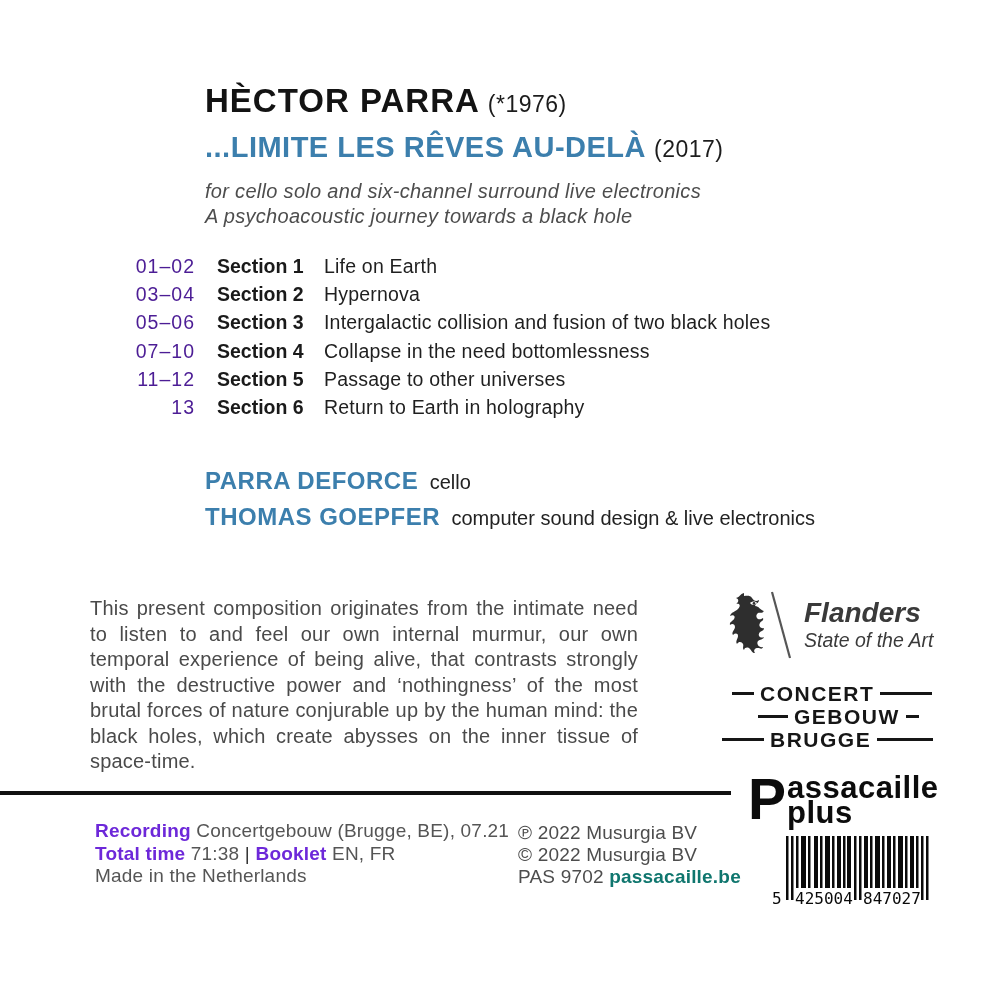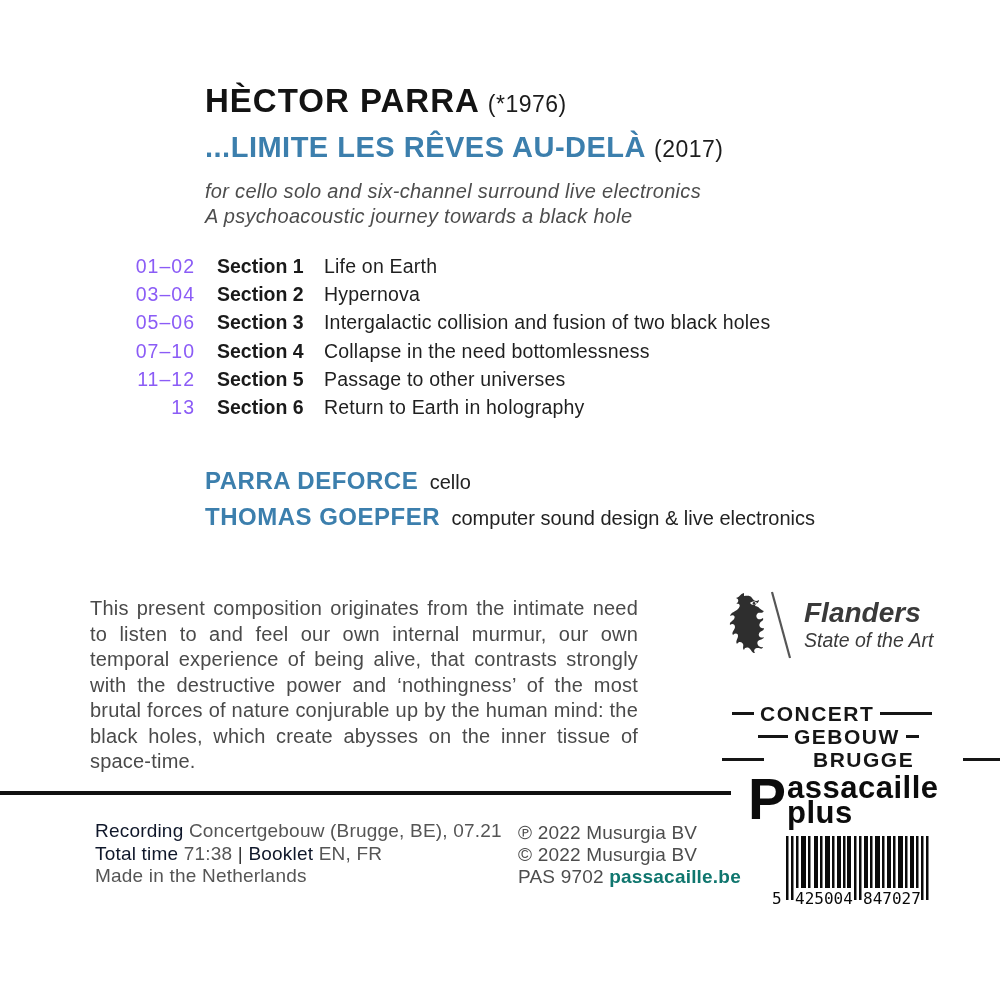--- a/index.html
+++ b/index.html
@@ -13,21 +13,21 @@
   .title-block { position:absolute; left:205px; top:82px; }
   .composer-line { font-size:33px; font-weight:700; letter-spacing:1px; color:#131313; line-height:38px; }
   .composer-dates { font-size:23px; font-weight:400; letter-spacing:0.5px; color:#1c1c1c; margin-left:8px; }
   .work-line { margin-top:7px; font-size:29px; font-weight:700; letter-spacing:0.5px; color:#3c7fad; line-height:34px; }
   .work-year { font-size:23px; font-weight:400; color:#1c1c1c; letter-spacing:0.5px; margin-left:8px; }
   .subtitle { margin-top:13px; font-style:italic; font-size:20px; line-height:25px; color:#4d4d4d; letter-spacing:0.3px; }
 
   
   .tracklist { position:absolute; left:85px; top:252px; font-size:19.5px; }
   .track-row { display:flex; line-height:28.2px; }
-  .track-nums { width:110px; text-align:right; letter-spacing:1px; color:#8b5cf6; }
+  .track-nums { width:110px; text-align:right; letter-spacing:1px; color:#4c1d95; }
   .track-section { width:107px; margin-left:22px; font-weight:700; color:#1a1a1a; }
   .track-title { color:#1f1f1f; letter-spacing:0.2px; }
 
   
   .performers { position:absolute; left:205px; top:464px; }
   .performer-line { line-height:33px; white-space:nowrap; }
   .performer-name { font-size:24px; font-weight:600; letter-spacing:0.5px; color:#3c7fad; }
   .performer-role { font-size:20px; color:#222; margin-left:7px; }
 
   
@@ -42,38 +42,38 @@
   .flanders-mark { width:78px; height:72px; flex:0 0 auto; }
   .flanders-text { margin-left:6px; margin-top:8px; color:#3a3a3a; }
   .flanders-name { font-size:28px; font-weight:700; line-height:30px; }
   .flanders-tagline { font-size:19.5px; font-weight:400; line-height:24px; }
 
   
   .cgb { position:absolute; left:722px; top:682px; width:210px; color:#161616; }
   .cgb-row { display:flex; align-items:center; height:23px; font-size:21px; font-weight:700; letter-spacing:1.5px; }
   .cgb-dash { height:3.5px; background:#161616; flex:0 0 auto; }
   .cgb-row .cgb-word { padding:0 6px; white-space:nowrap; }
-  .cgb-r1 { padding-left:10px;margin-top:20px; }
+  .cgb-r1 { padding-left:10px; }
   .cgb-r2 { padding-left:36px; }
-  .cgb-r3 { padding-left:0;gap:43px; }
+  .cgb-r3 { padding-left:0; }
 
   
   .passacaille { position:absolute; left:748px; top:774px; color:#0c0c0c; display:flex; }
   .pass-initial { font-size:57px; font-weight:700; line-height:50px; }
   .pass-words { display:flex; flex-direction:column; margin-left:1px; }
   .pass-top { font-size:31px; font-weight:700; line-height:28px; letter-spacing:0.5px; }
   .pass-bottom { font-size:31px; font-weight:700; line-height:22px; letter-spacing:0.5px; }
 
   
   .rule { position:absolute; left:0; top:791px; width:731px; height:4px; background:#111; }
 
   
   .footer-left { position:absolute; left:95px; top:820px; font-size:19px; line-height:22.5px; color:#555; letter-spacing:0.2px; }
   .footer-mid  { position:absolute; left:518px; top:822px; font-size:19px; line-height:22px; color:#4d4d4d; letter-spacing:0.2px; }
-  .b-label { font-weight:400; color:#0f172a;margin-top:32px; }
+  .b-label { font-weight:700; color:#6d28d9;margin-top:32px; }
   .pipe { color:#333; }
   .site { font-weight:700; color:#0f766e; }
 
   
   .barcode { position:absolute; left:764px; top:834px; width:170px; height:74px; }
 </style>
 </head>
 <body>
 
 <div class="page">

